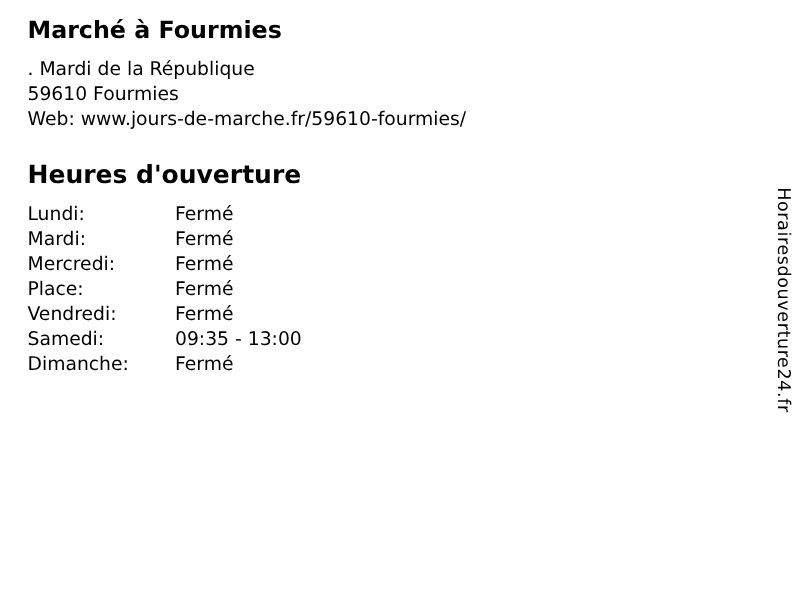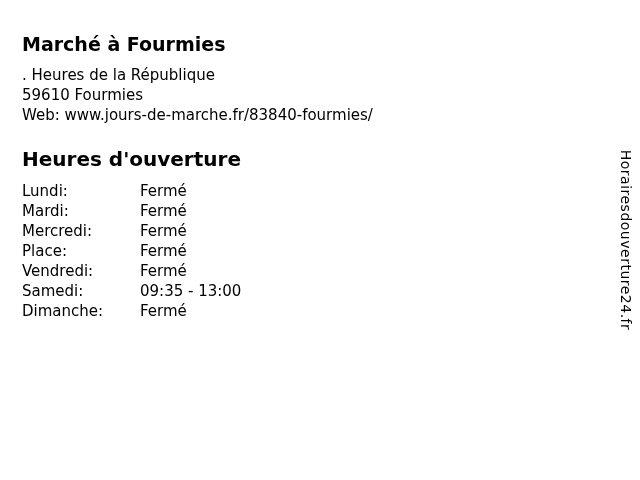--- a/index.html
+++ b/index.html
@@ -15,21 +15,20 @@
     position: relative;
     width: 640px;
     height: 480px;
     padding: 12px 0 0 22px;
   }
   .page-title {
     font-size: 19px;
     font-weight: bold;
     line-height: 24px;
     margin-bottom: 9px;
-    margin-top: 20px;
   }
   .address-block {
     font-size: 15px;
     line-height: 20px;
   }
   .hours-heading {
     font-size: 20px;
     font-weight: bold;
     line-height: 20px;
     margin-top: 24px;
@@ -58,23 +57,23 @@
   }
 </style>
 </head>
 <body>
 
 <div class="page">
 
   <h1 class="page-title">Marché à Fourmies</h1>
 
   <div class="address-block">
-    <div>. Heures de la République</div>
+    <div>. Mardi de la République</div>
     <div>59610 Fourmies</div>
-    <div>Web: www.jours-de-marche.fr/83840-fourmies/</div>
+    <div>Web: www.jours-de-marche.fr/59610-fourmies/</div>
   </div>
 
   <h2 class="hours-heading">Heures d'ouverture</h2>
 
   <div class="hours-table">
     <div class="hours-row">
       <span class="day-label">Lundi:</span>
       <span class="day-hours">Fermé</span>
     </div>
     <div class="hours-row">

